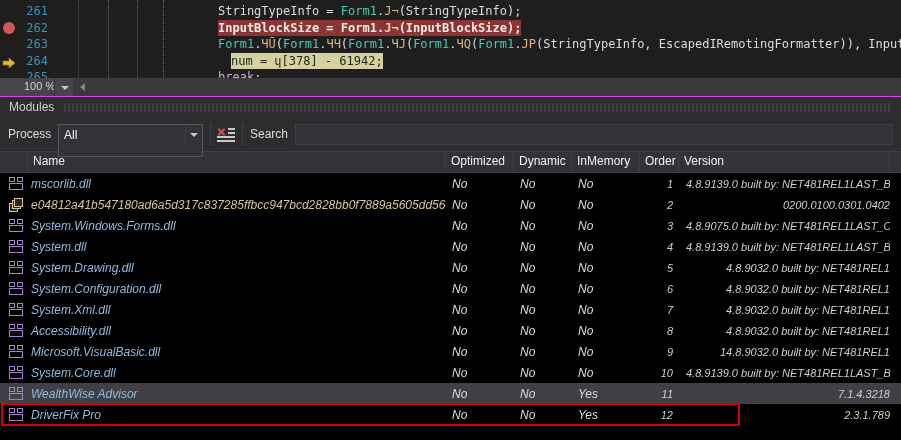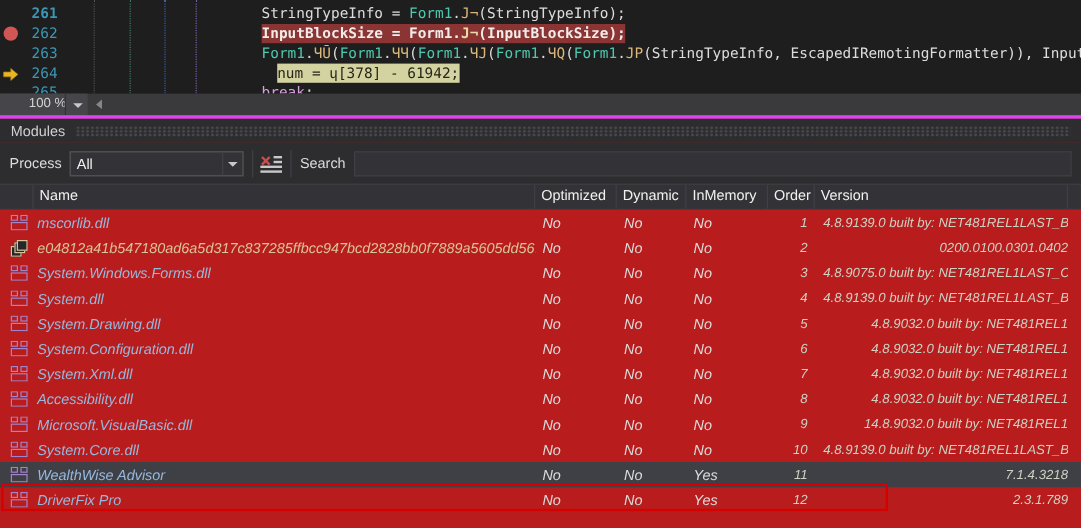--- a/index.html
+++ b/index.html
@@ -29,29 +29,29 @@
   .zoombar{position:absolute;left:0;top:78px;width:901px;height:18px;background:#3A3A3D;}
   .zoom-left{position:absolute;left:0;top:0;width:73px;height:18px;background:#46464A;}
   .zoom-label{position:absolute;left:24px;top:2px;font-size:11px;color:#D2D2D2;}
   .zoom-dd{position:absolute;left:54px;top:0;width:19px;height:18px;border-left:1px solid #333336;}
   .zoom-dd .tri{position:absolute;left:6px;top:8px;width:0;height:0;
                 border-left:4px solid transparent;border-right:4px solid transparent;border-top:4px solid #C8C8C8;}
   .hscroll-arrow{position:absolute;left:80px;top:5px;width:0;height:0;
                  border-top:4px solid transparent;border-bottom:4px solid transparent;border-right:5px solid #85858A;}
 
   
-  .modules{position:absolute;left:0;top:96px;width:901px;height:344px;background:#b91c1c;border-top:3px solid #d946ef;box-sizing:border-box;}
+  .modules{position:absolute;left:0;top:96px;width:901px;height:344px;background:#000000;border-top:1px solid #d946ef;box-sizing:border-box;}
   .m-title{height:20px;background:#2D2D30;display:flex;align-items:center;}
   .m-title-text{color:#D0D0D0;font-size:12px;padding:0 9px;white-space:nowrap;}
   .m-title-dots{flex:1;height:9px;margin-right:9px;
       background-image:radial-gradient(circle,#47474C 1px,transparent 1.3px);background-size:4px 3px;}
   .m-toolbar{position:relative;height:35px;background:#2D2D30;border-bottom:1px solid #3F3F46;box-sizing:border-box;}
   .tb-label{position:absolute;top:10px;font-size:12px;color:#DCDCDC;}
   .lbl-process{left:8px;} .lbl-search{left:250px;}
-  .dd{position:absolute;left:58px;top:7px;width:145px;height:21px;background:#333337;
+  .dd{position:absolute;left:58px;top:7px;width:145px;height:33px;background:#333337;
       border:1px solid #55555A;box-sizing:border-box;}
   .dd-value{font-size:12px;color:#F1F1F1;padding:3px 0 0 5px;}
   .dd-btn{position:absolute;right:0;top:0;width:16px;height:19px;border-left:1px solid #404045;}
   .dd-btn .tri{position:absolute;left:4px;top:8px;width:0;height:0;
                border-left:4px solid transparent;border-right:4px solid transparent;border-top:4px solid #C8C8C8;}
   .tb-sep{position:absolute;top:6px;width:1px;height:23px;background:#3F3F46;}
   .sep1{left:210px;} .sep2{left:242px;}
   .clear-icon{position:absolute;left:217px;top:11px;width:18px;height:14px;}
   .clear-icon .x1,.clear-icon .x2{position:absolute;left:0;top:3px;width:9px;height:2px;background:#C75050;}
   .clear-icon .x1{transform:rotate(45deg);} .clear-icon .x2{transform:rotate(-45deg);}
@@ -100,21 +100,21 @@
     <div class="guide g2"></div>
     <div class="guide g3"></div>
     <div class="guide g4"></div>
     <div id="gutter">
         <div class="bp-dot" style="top: 21.5px;"></div>
         <div class="cur-arrow" style="top: 54.5px;"><svg width="14" height="12" viewBox="0 0 14 12">
             <path d="M1 4 h6 V1 L13 6 L7 11 V8 H1 z" fill="#E8B620" stroke="#A87E14" stroke-width="0.6"></path>
           </svg></div>
       </div>
     <div id="linenums">
-        <div class="line-num" style="top: 3px; font-weight: bold;">261</div>
+        <div class="line-num" style="top: 3px;">261</div>
         <div class="line-num" style="top: 19.5px;">262</div>
         <div class="line-num" style="top: 36px;">263</div>
         <div class="line-num" style="top: 52.5px;">264</div>
         <div class="line-num" style="top: 69px;">265</div>
       </div>
     <div id="codelines">
         <div class="code-line" style="top: 3px;"><span class="line-text"><span class="seg-plain">StringTypeInfo = </span><span class="seg-type">Form1</span><span class="seg-plain">.</span><span class="seg-method">Ј¬</span><span class="seg-plain">(StringTypeInfo);</span></span></div>
         <div class="code-line" style="top: 19.5px;"><span class="line-text bg-breakpoint"><span class="seg-bp-plain">InputBlockSize = </span><span class="seg-bp-plain">Form1.</span><span class="seg-bp-method">Ј¬</span><span class="seg-bp-plain">(InputBlockSize);</span></span></div>
         <div class="code-line" style="top: 36px;"><span class="line-text"><span class="seg-type">Form1</span><span class="seg-plain">.</span><span class="seg-method">ЧŪ</span><span class="seg-plain">(</span><span class="seg-type">Form1</span><span class="seg-plain">.</span><span class="seg-method">ЧЧ</span><span class="seg-plain">(</span><span class="seg-type">Form1</span><span class="seg-plain">.</span><span class="seg-method">ЧЈ</span><span class="seg-plain">(</span><span class="seg-type">Form1</span><span class="seg-plain">.</span><span class="seg-method">ЧQ</span><span class="seg-plain">(</span><span class="seg-type">Form1</span><span class="seg-plain">.</span><span class="seg-method">ЈР</span><span class="seg-plain">(StringTypeInfo, EscapedIRemotingFormatter)), Input</span></span></div>
         <div class="code-line" style="top: 52.5px; padding-left: 13px;"><span class="line-text bg-statement"><span class="seg-stmt">num = ɥ[378] - 61942;</span></span></div>

